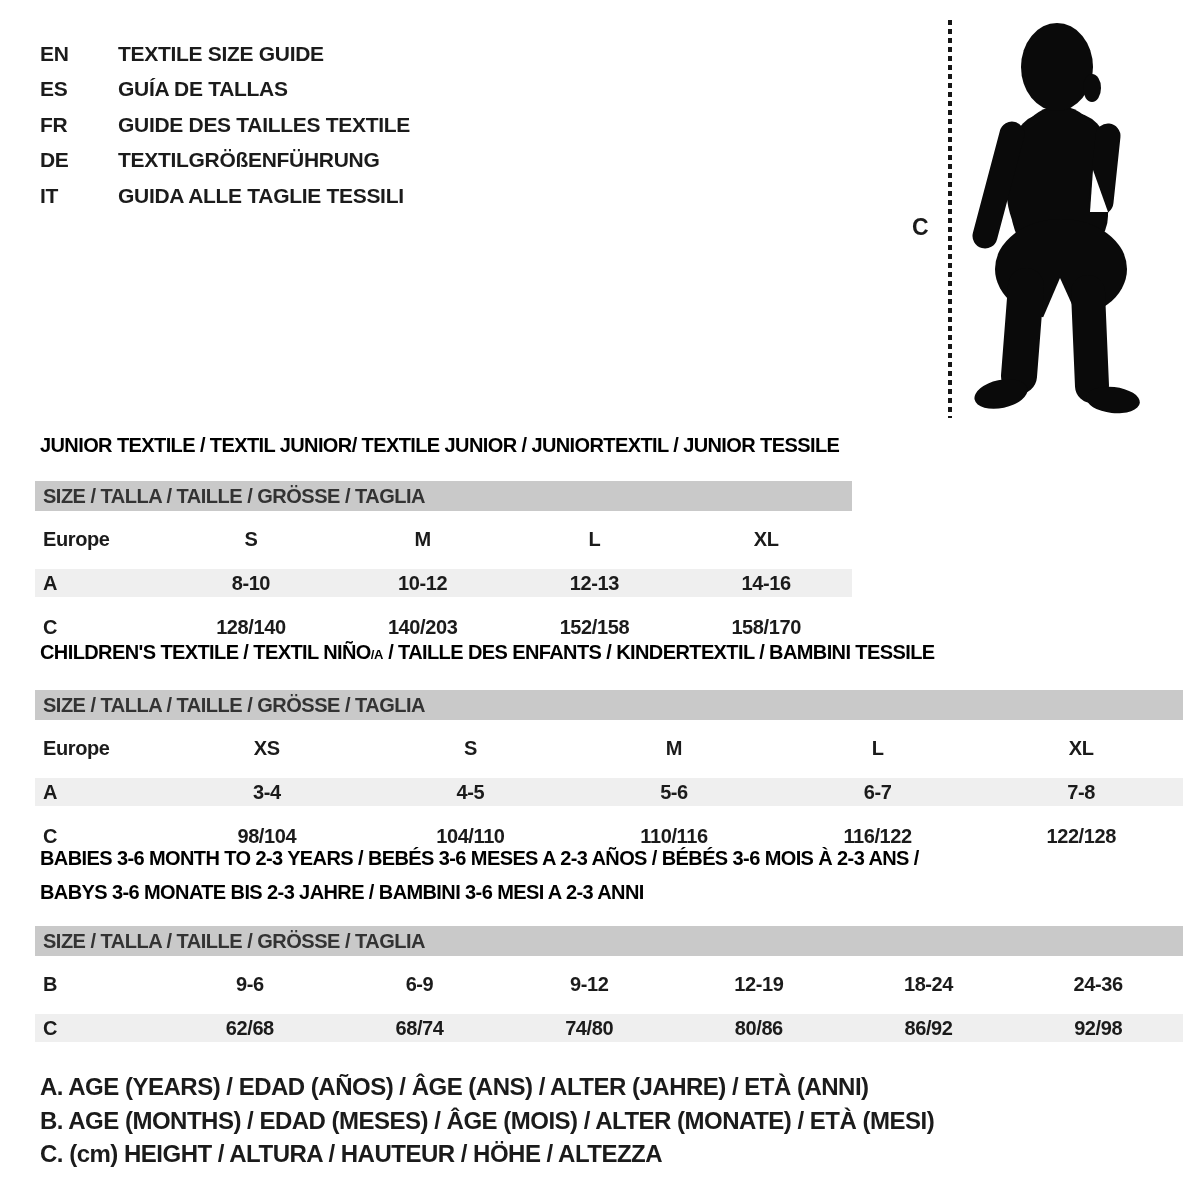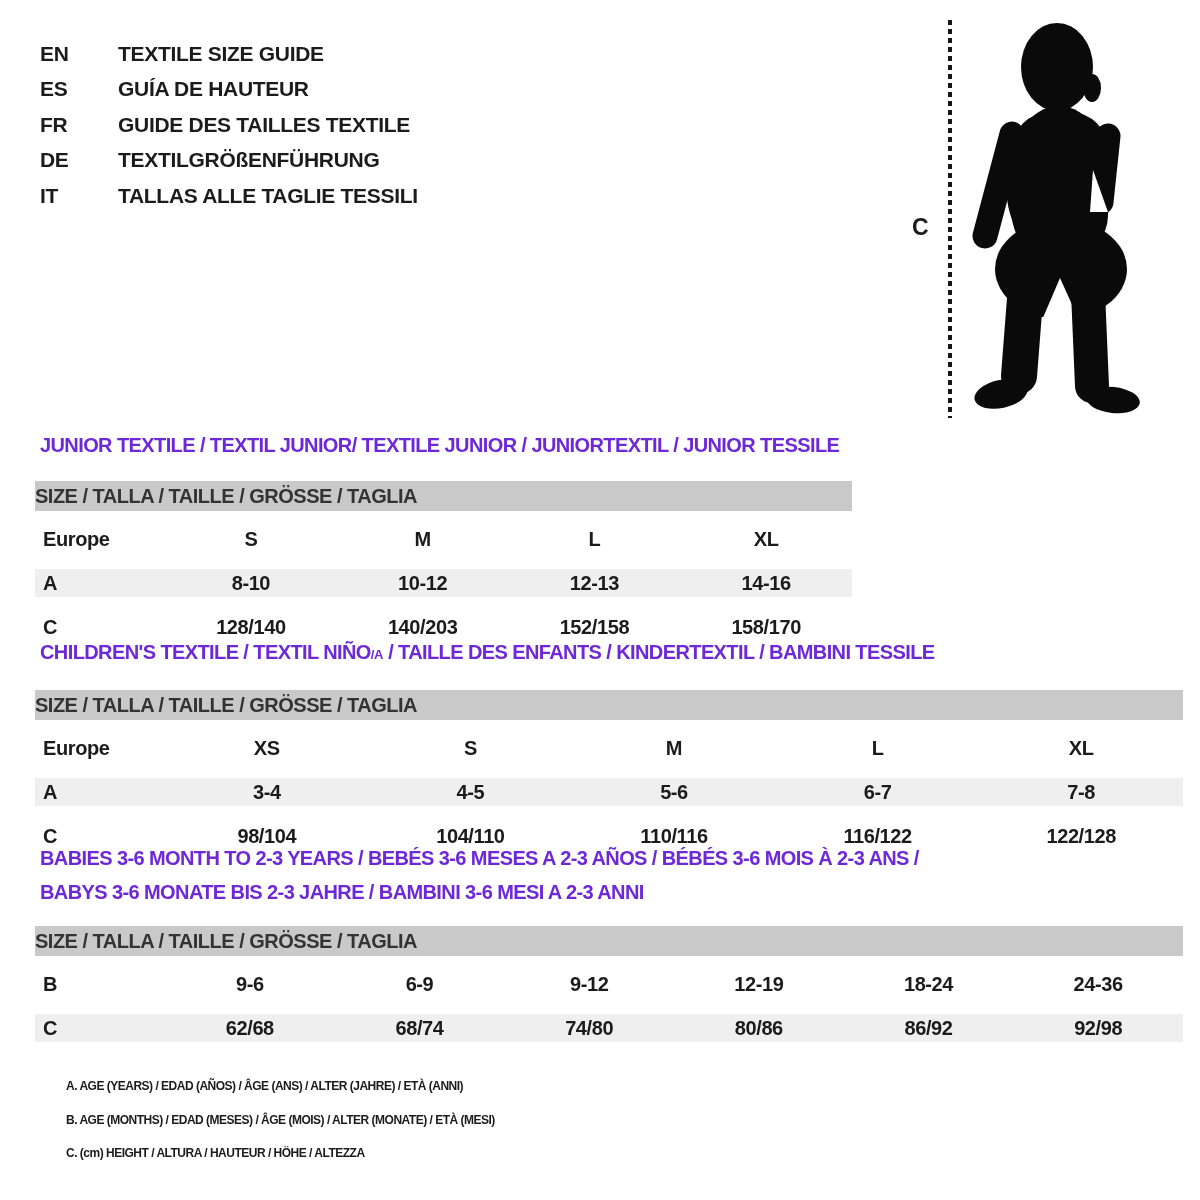--- a/index.html
+++ b/index.html
@@ -14,66 +14,66 @@
   .lang-row { display:flex; height:35.5px; align-items:center; font-size:21px; letter-spacing:-0.3px; white-space:nowrap; }
   .lang-code { width:78px; flex:0 0 78px; }
   
   .dash-line {
     position:absolute; left:948px; top:20px; width:4px; height:398px;
     background:repeating-linear-gradient(to bottom, #161616 0 5px, transparent 5px 9px);
   }
   .c-label { position:absolute; left:912px; top:214px; font-size:23px; }
   .figure-svg { position:absolute; left:962px; top:14px; }
   
-  .sec-title { position:absolute; left:40px; font-size:20px; letter-spacing:-0.6px; white-space:nowrap; color:#6d28d9; }
+  .sec-title { position:absolute; left:40px; font-size:20px; letter-spacing:-0.6px; white-space:nowrap; color:#000000; }
   .title-sub { font-size:13px; letter-spacing:-0.3px; }
   
   .size-table { position:absolute; left:35px; }
   .t-head {
     height:30px; line-height:30px; background:#c9c9c9; color:#333333;
-    font-size:20px; letter-spacing:-0.5px; margin-bottom:2px; white-space:nowrap;
+    font-size:20px; letter-spacing:-0.5px; padding-left:8px; margin-bottom:2px; white-space:nowrap;
   }
   .t-row { display:grid; height:32px; align-items:center; font-size:20px; letter-spacing:-0.4px; white-space:nowrap;margin-top:12px; }
   .cols4 { grid-template-columns:130px repeat(4, 1fr); }
   .cols5 { grid-template-columns:130px repeat(5, 1fr); }
   .cols6 { grid-template-columns:130px repeat(6, 1fr); }
   .t-row .lbl { padding-left:8px; text-align:left; }
   .t-row .val { text-align:center; }
   .striped { background:#efefef; border-top:2px solid #ffffff; border-bottom:2px solid #ffffff; }
   .w-junior { width:817px; }
   .w-wide { width:1148px; }
   
   .legend { position:absolute; left:40px; top:1070px; }
-  .legend-line { font-size:12px; letter-spacing:-0.5px; line-height:33.5px; white-space:nowrap;margin-left:26px; }
+  .legend-line { font-size:24px; letter-spacing:-0.5px; line-height:33.5px; white-space:nowrap; }
 </style>
 </head>
 <body>
 
 <div class="page">
 
   <div class="langs">
     <div class="lang-row">
       <span class="lang-code">EN</span>
       <span>TEXTILE SIZE GUIDE</span>
     </div>
     <div class="lang-row">
       <span class="lang-code">ES</span>
-      <span>GUÍA DE HAUTEUR</span>
+      <span>GUÍA DE TALLAS</span>
     </div>
     <div class="lang-row">
       <span class="lang-code">FR</span>
       <span>GUIDE DES TAILLES TEXTILE</span>
     </div>
     <div class="lang-row">
       <span class="lang-code">DE</span>
       <span>TEXTILGRÖßENFÜHRUNG</span>
     </div>
     <div class="lang-row">
       <span class="lang-code">IT</span>
-      <span>TALLAS ALLE TAGLIE TESSILI</span>
+      <span>GUIDA ALLE TAGLIE TESSILI</span>
     </div>
   </div>
 
   <div class="dash-line"></div>
   <div class="c-label">C</div>
   <svg class="figure-svg" width="180" height="404" viewBox="0 0 180 404" xmlns="http://www.w3.org/2000/svg">
     <g fill="#0a0a0a" stroke="none">
 
       <rect x="50" y="98" width="96" height="142" rx="38"></rect>
       <ellipse cx="97" cy="170" rx="53" ry="78"></ellipse>

